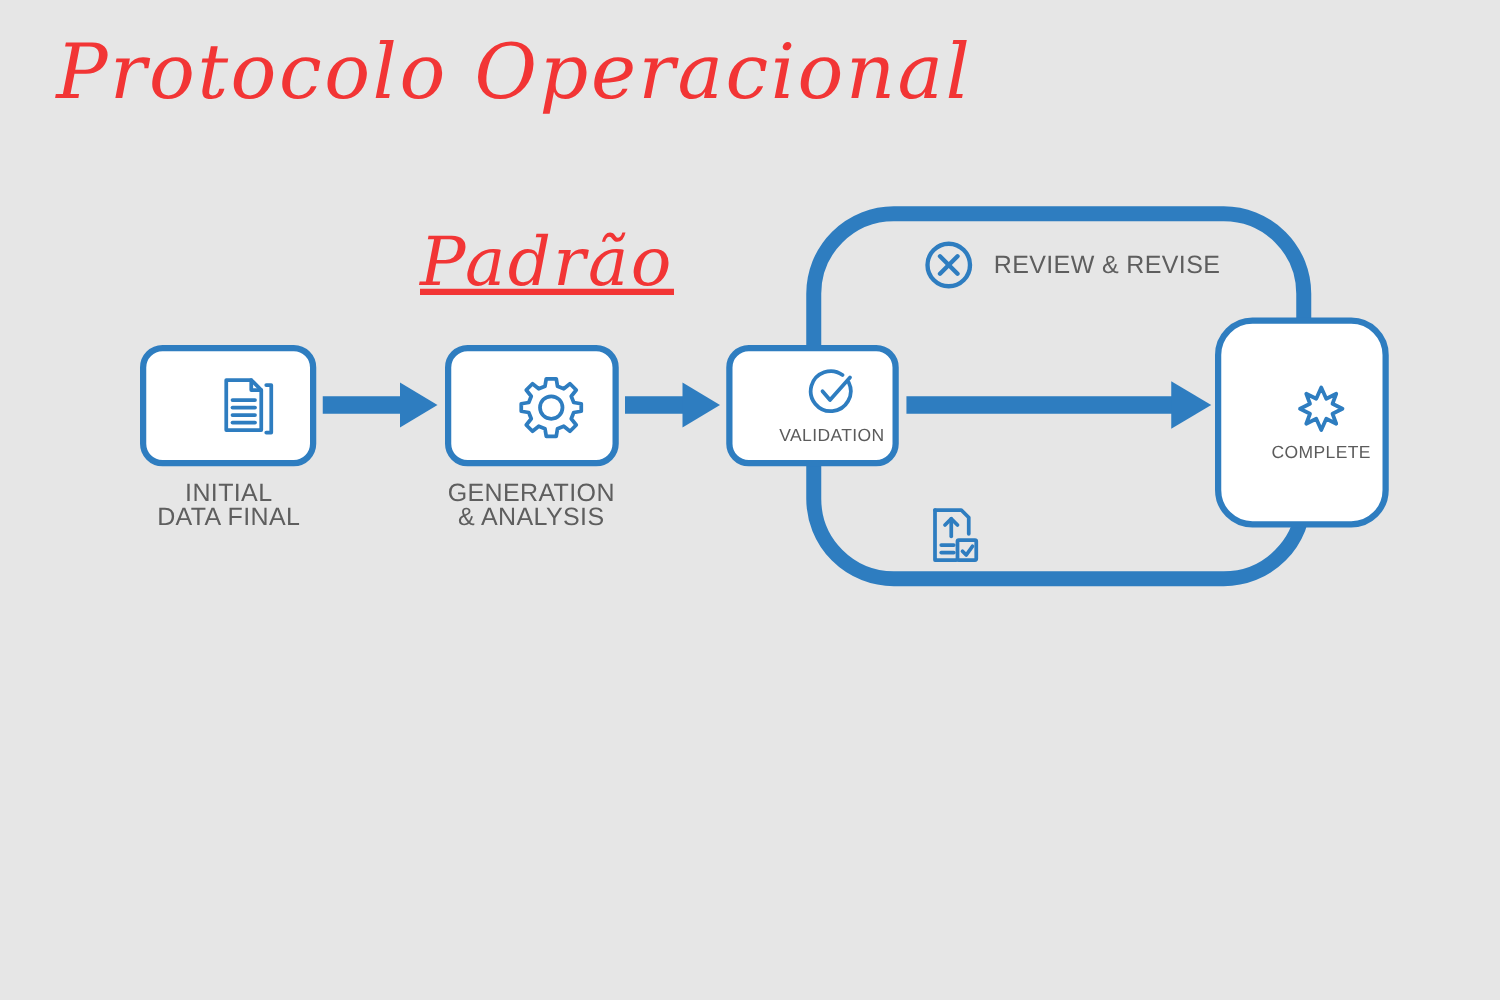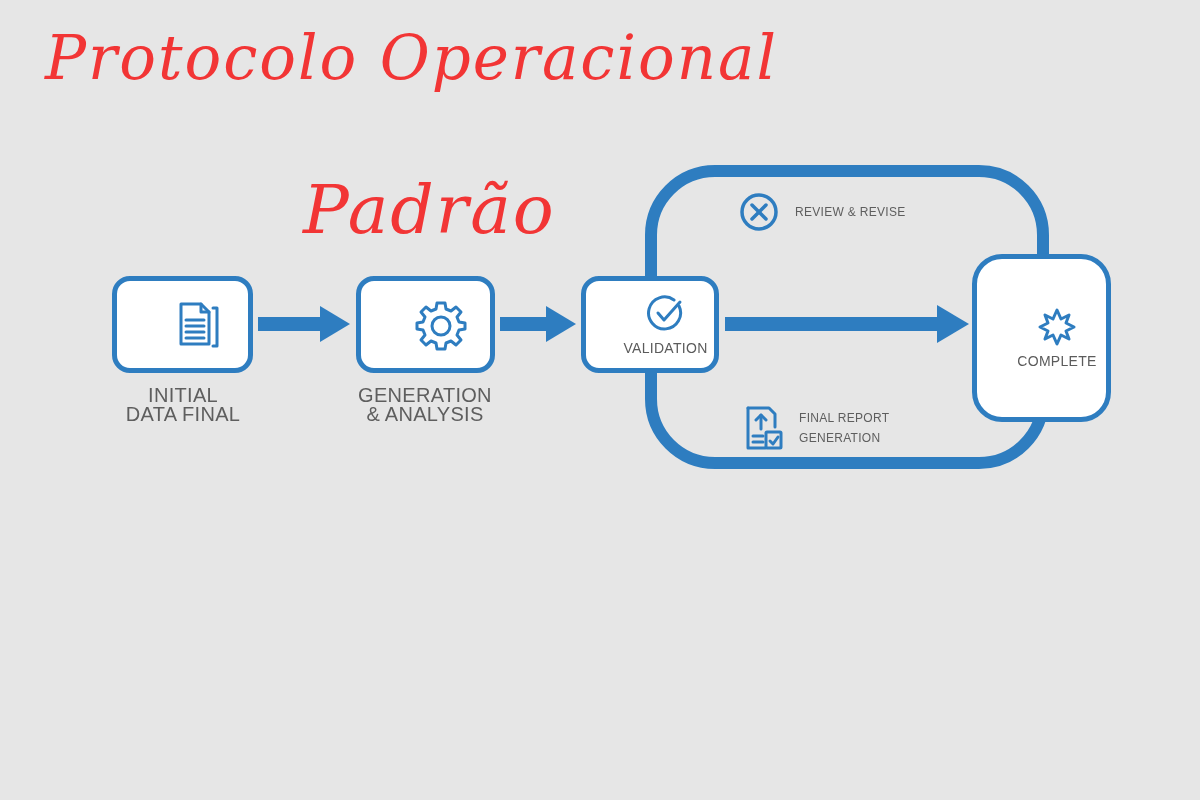--- a/index.html
+++ b/index.html
@@ -6,37 +6,37 @@
   body {
     width:1200px; height:800px; overflow:hidden; position:relative;
     background:#e6e6e6;
     font-family:"Liberation Sans", sans-serif;
   }
   .title {
     position:absolute; color:#f23535; font-family:"DejaVu Serif", serif;
     font-style:italic; font-weight:normal; white-space:nowrap; letter-spacing:2px;
   }
   .title-l1 { left:45px; top:8px; font-size:61px; line-height:100px; }
-  .title-l2 { left:303px; top:160px; font-size:68px; line-height:100px; }
+  .title-l2 { left:336px; top:160px; font-size:54px; line-height:100px;text-decoration:underline; }
   .box {
     position:absolute; background:#ffffff; border:5px solid #2e7dc0;
     border-radius:18px; box-sizing:border-box;
     display:flex; flex-direction:column; align-items:center; justify-content:center;padding-left:31px;
   }
   .box-label { color:#5b5b5b; font-size:14px; letter-spacing:0.3px; margin-top:6px; }
   .caption {
     position:absolute; color:#5e5e5e; font-size:20px; text-align:center; line-height:19px;
     letter-spacing:0.3px;
   }
   .arrow { position:absolute; }
   .loop {
     position:absolute; left:645px; top:165px; width:404px; height:304px;
     border:12px solid #2e7dc0; border-radius:70px; box-sizing:border-box;
   }
-  .loop-label { position:absolute; color:#5e5e5e; font-size:12px; letter-spacing:0.3px; line-height:20px; }
+  .loop-label { position:absolute; color:#5e5e5e; font-size:20px; letter-spacing:0.3px; line-height:20px; }
   svg { display:block; }
 </style>
 </head>
 <body>
 
 <div class="title title-l1">Protocolo Operacional</div>
 
 <div class="loop"></div>
 
 <div class="title title-l2">Padrão</div>
@@ -120,24 +120,20 @@
       <path d="M3 3 H24 L30 9 V22"></path>
       <path d="M3 3 V43 H20"></path>
       <polyline points="11,15 16,10 21,15"></polyline>
       <line x1="16" y1="10" x2="16" y2="24"></line>
       <line x1="8" y1="31" x2="18" y2="31"></line>
       <line x1="8" y1="37" x2="18" y2="37"></line>
       <rect x="21" y="27" width="15" height="16" rx="1"></rect>
       <polyline points="25,36 28,39 33,32"></polyline>
     </svg>
   </span>
-  <div style="margin-left:14px;">
-    <div class="loop-label" style="position:static;">FINAL REPORT</div>
-    <div class="loop-label" style="position:static;">GENERATION</div>
-  </div>
 </div>
 
 <div class="box" style="left:972px; top:254px; width:139px; height:168px; border-radius:30px;">
   <span>
     <svg width="40" height="40" viewBox="0 0 40 40" fill="none" stroke="#2e7dc0" stroke-width="3" stroke-linejoin="round">
       <polygon points="20,3 24,12 32,8 29,16 37,20 29,24 32,32 24,28 20,37 16,28 8,32 11,24 3,20 11,16 8,8 16,12"></polygon>
     </svg>
   </span>
   <div class="box-label">COMPLETE</div>
 </div>

